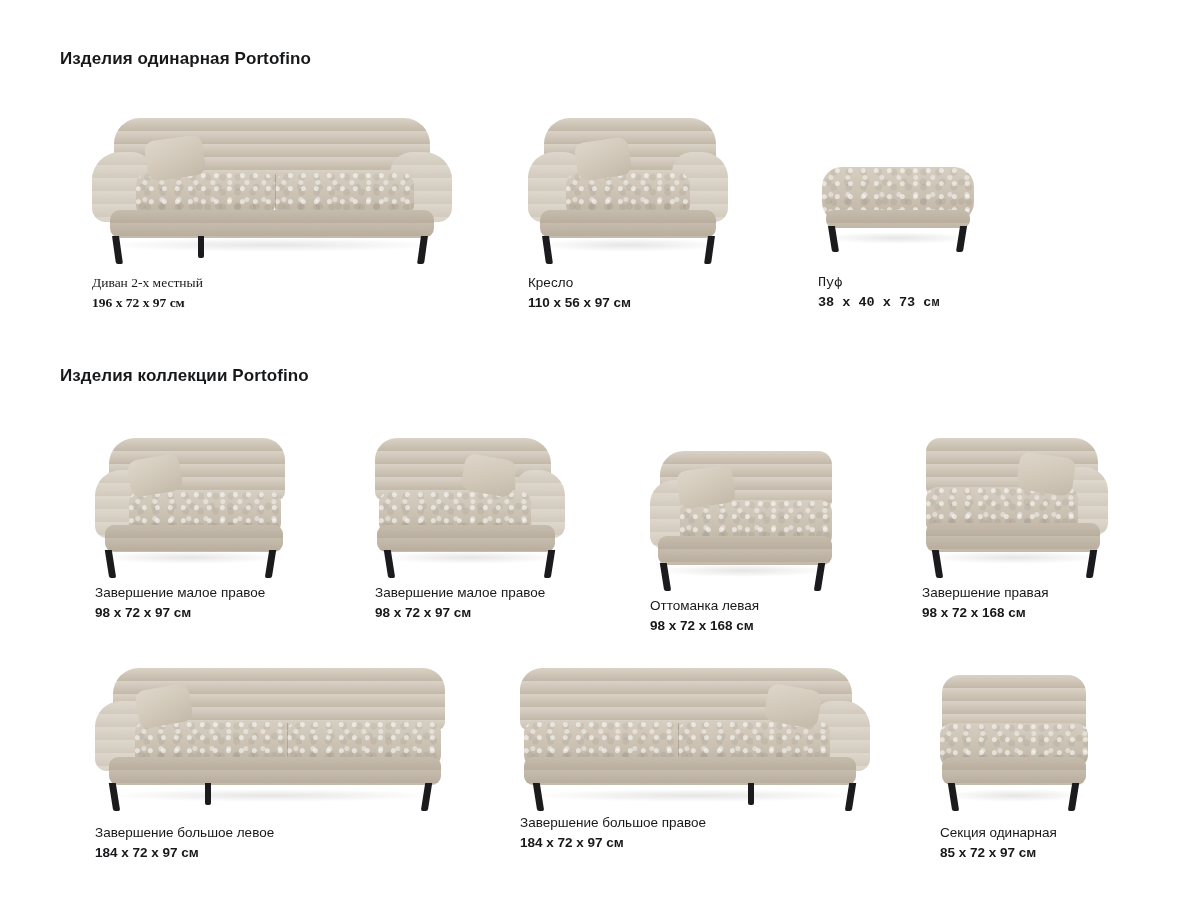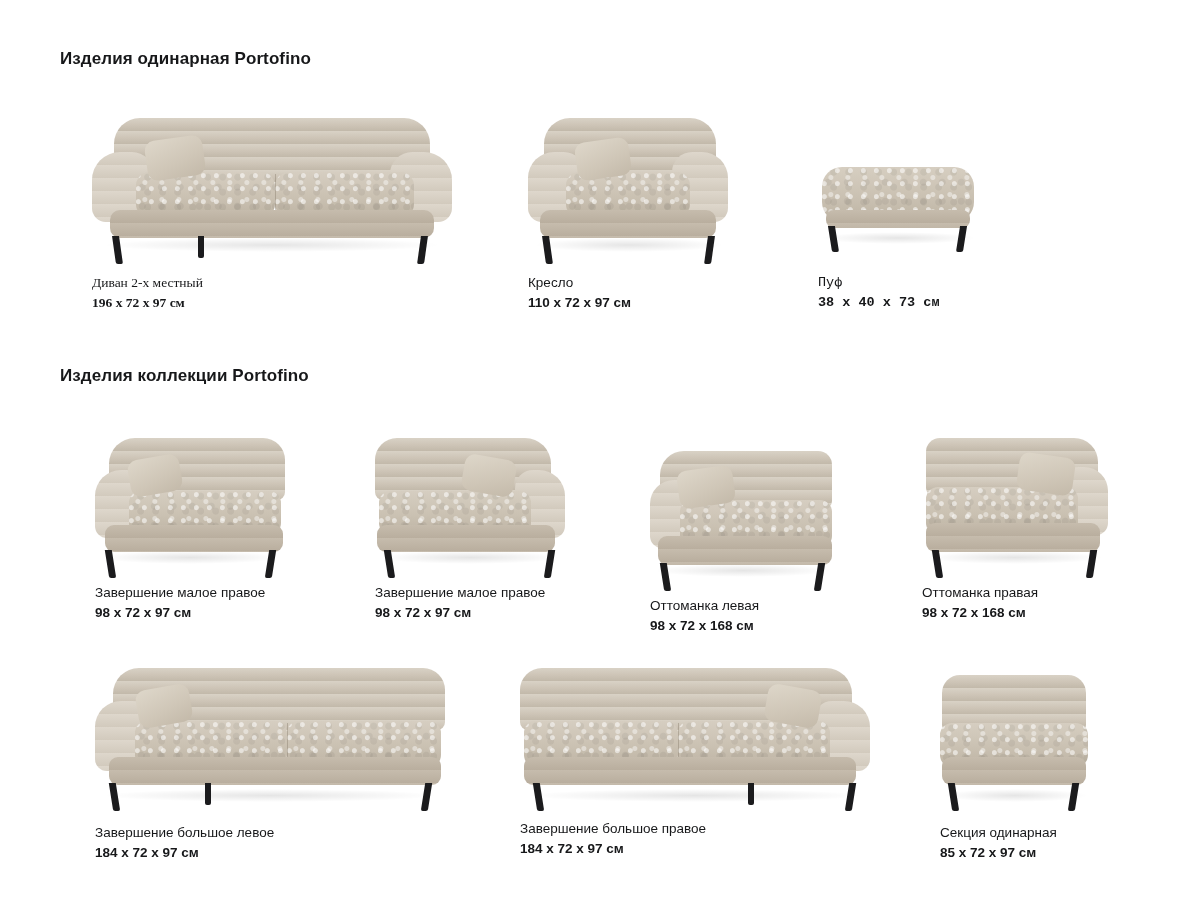--- a/index.html
+++ b/index.html
@@ -126,21 +126,21 @@
       <div class="body shade-top" style="left:16px; top:8px; width:172px; height:64px; border-radius:26px 26px 10px 10px;"></div>
       <div class="body light" style="left:0px; top:42px; width:56px; height:70px; border-radius:26px 20px 14px 14px;"></div>
       <div class="body light" style="left:144px; top:42px; width:56px; height:70px; border-radius:20px 26px 14px 14px;"></div>
       <div class="body" style="left:38px; top:62px; width:124px; height:46px; border-radius:14px;"></div>
       <div class="body dark" style="left:12px; top:100px; width:176px; height:28px; border-radius:10px;"></div>
       <div class="pillow" style="left:48px; top:30px; width:54px; height:38px; transform:rotate(-8deg);"></div>
       <div class="leg" style="left:16px; top:126px; width:7px; height:28px; transform:skewX(8deg);"></div>
       <div class="leg" style="left:178px; top:126px; width:7px; height:28px; transform:skewX(-8deg);"></div>
     </div>
     <div class="caption-name" style="margin-top:18px;">Кресло</div>
-    <div class="caption-dims">110 x 72 x 97 см</div>
+    <div class="caption-dims">110 x 56 x 97 см</div>
   </div>
 
   <div class="item" style="left:818px; top:110px; width:160px;font-family:Liberation Mono, monospace;">
     <div class="art" style="height:145px;">
       <div class="shadow" style="left:2px; top:122px; width:156px; height:12px;"></div>
       <div class="body" style="left:4px; top:57px; width:152px; height:55px; border-radius:20px;"></div>
       <div class="body dark" style="left:8px; top:100px; width:144px; height:18px; border-radius:8px;"></div>
       <div class="leg" style="left:12px; top:116px; width:7px; height:26px; transform:skewX(9deg);"></div>
       <div class="leg" style="left:140px; top:116px; width:7px; height:26px; transform:skewX(-9deg);"></div>
     </div>
@@ -199,21 +199,21 @@
     <div class="art" style="height:140px;">
       <div class="shadow" style="left:4px; top:126px; width:178px; height:13px;"></div>
       <div class="body shade-top" style="left:4px; top:13px; width:172px; height:58px; border-radius:14px 24px 8px 8px;"></div>
       <div class="body light" style="left:142px; top:42px; width:44px; height:68px; border-radius:14px 24px 12px 12px;"></div>
       <div class="body" style="left:4px; top:62px; width:152px; height:48px; border-radius:12px;"></div>
       <div class="body dark" style="left:4px; top:98px; width:174px; height:29px; border-radius:9px;"></div>
       <div class="pillow" style="left:96px; top:30px; width:56px; height:38px; transform:rotate(8deg);"></div>
       <div class="leg" style="left:12px; top:125px; width:7px; height:28px; transform:skewX(9deg);"></div>
       <div class="leg" style="left:166px; top:125px; width:7px; height:28px; transform:skewX(-9deg);"></div>
     </div>
-    <div class="caption-name" style="margin-top:18px;">Оттоманка правая</div>
+    <div class="caption-name" style="margin-top:18px;">Завершение правая</div>
     <div class="caption-dims">98 x 72 x 168 см</div>
   </div>
 
   <div class="item" style="left:95px; top:655px; width:350px;">
     <div class="art" style="height:150px;">
       <div class="shadow" style="left:6px; top:134px; width:338px; height:13px;"></div>
       <div class="body shade-top" style="left:18px; top:13px; width:332px; height:62px; border-radius:26px 22px 8px 8px;"></div>
       <div class="body light" style="left:0px; top:46px; width:56px; height:70px; border-radius:26px 18px 12px 12px;"></div>
       <div class="body" style="left:40px; top:66px; width:152px; height:46px; border-radius:12px;"></div>
       <div class="body" style="left:192px; top:66px; width:154px; height:46px; border-radius:12px;"></div>
@@ -235,21 +235,21 @@
       <div class="body light" style="left:294px; top:46px; width:56px; height:70px; border-radius:18px 26px 12px 12px;"></div>
       <div class="body" style="left:4px; top:66px; width:154px; height:46px; border-radius:12px;"></div>
       <div class="body" style="left:158px; top:66px; width:152px; height:46px; border-radius:12px;"></div>
       <div class="seam" style="left:158px; top:68px; width:1px; height:42px;"></div>
       <div class="body dark" style="left:4px; top:102px; width:332px; height:28px; border-radius:9px;"></div>
       <div class="pillow" style="left:246px; top:32px; width:54px; height:38px; transform:rotate(10deg);"></div>
       <div class="leg" style="left:15px; top:128px; width:7px; height:28px; transform:skewX(9deg);"></div>
       <div class="leg" style="left:327px; top:128px; width:7px; height:28px; transform:skewX(-9deg);"></div>
       <div class="leg" style="left:228px; top:128px; width:6px; height:22px;"></div>
     </div>
-    <div class="caption-name" style="margin-top:14px;">Завершение большое правое</div>
+    <div class="caption-name" style="margin-top:8px;">Завершение большое правое</div>
     <div class="caption-dims">184 x 72 x 97 см</div>
   </div>
 
   <div class="item" style="left:940px; top:655px; width:150px;">
     <div class="art" style="height:150px;">
       <div class="shadow" style="left:2px; top:134px; width:146px; height:13px;"></div>
       <div class="body shade-top" style="left:2px; top:20px; width:144px; height:58px; border-radius:18px 18px 8px 8px;"></div>
       <div class="body" style="left:0px; top:68px; width:148px; height:44px; border-radius:12px;"></div>
       <div class="body dark" style="left:2px; top:102px; width:144px; height:28px; border-radius:9px;"></div>
       <div class="leg" style="left:10px; top:128px; width:7px; height:28px; transform:skewX(9deg);"></div>

